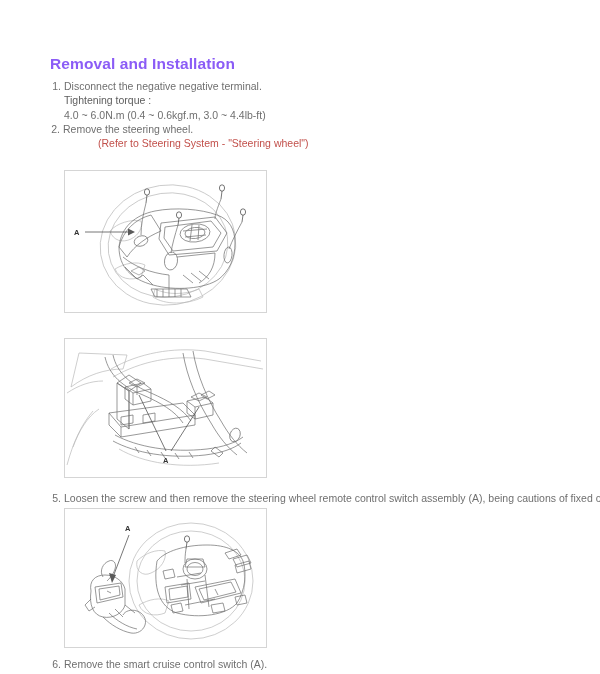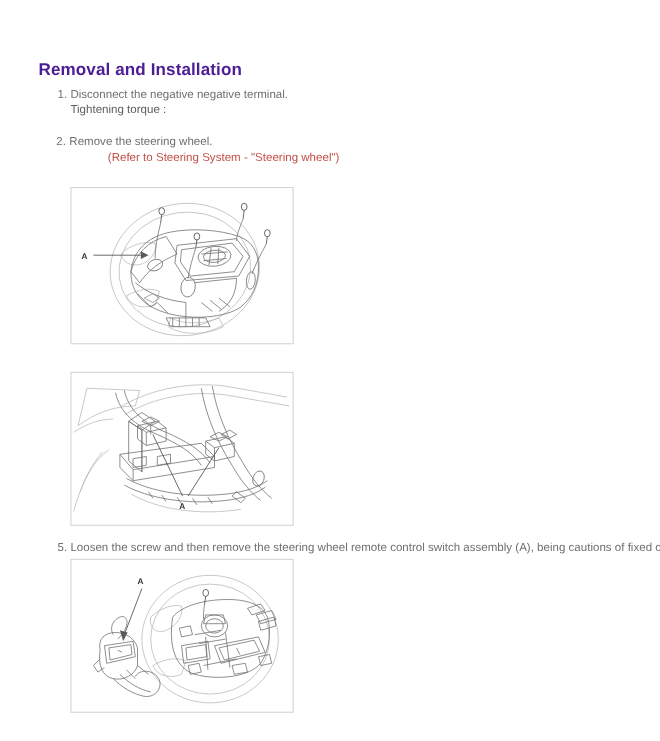--- a/index.html
+++ b/index.html
@@ -16,25 +16,25 @@
     position: relative;
   }
   .page {
     position: absolute;
     left: 0; top: 0;
     width: 600px;
     height: 674px;
   }
   .heading {
     position: absolute;
-    left: 35px;
+    left: 50px;
     top: 55px;
     font-size: 15.5px;
     font-weight: bold;
-    color: #4c1d95;
+    color: #8b5cf6;
     letter-spacing: 0.1px;
   }
   .step {
     position: absolute;
     font-size: 10.5px;
     color: #6f6f6f;
     white-space: nowrap;
     line-height: 13px;
   }
   .step-num {
@@ -105,20 +105,21 @@
 <body>
 
 <div class="page">
 
   <div class="heading">Removal and Installation</div>
 
   <div class="step" style="left:47px; top:80px;">
     <span class="step-num">1.</span><span>Disconnect the negative negative terminal.</span>
   </div>
   <div class="sub bold" style="left:64px; top:94px;">Tightening torque :</div>
+  <div class="sub" style="left:64px; top:109px;">4.0 ~ 6.0N.m (0.4 ~ 0.6kgf.m, 3.0 ~ 4.4lb-ft)</div>
 
   <div class="step" style="left:46px; top:123px;">
     <span class="step-num">2.</span><span>Remove the steering wheel.</span>
   </div>
   <div class="sub red" style="left:64px; top:137px;">(Refer to Steering System - "Steering wheel")</div>
 
 
   <div class="figbox" style="left:64px; top:170px; width:203px; height:143px;">
     <svg width="201" height="141" viewBox="0 0 201 141">
 
@@ -308,14 +309,17 @@
       </g>
 
       <g>
         <path class="ld" d="M64 26 L 48 68"></path>
         <path class="dkfill" d="M44 64 L 47 74 L 51 66 Z"></path>
       </g>
       <text class="lbl" x="60" y="22">A</text>
     </svg>
   </div>
 
+  <div class="step" style="left:47px; top:658px;">
+    <span class="step-num">6.</span><span>Remove the smart cruise control switch (A).</span>
+  </div>
 
 </div>
 
 </body></html>

